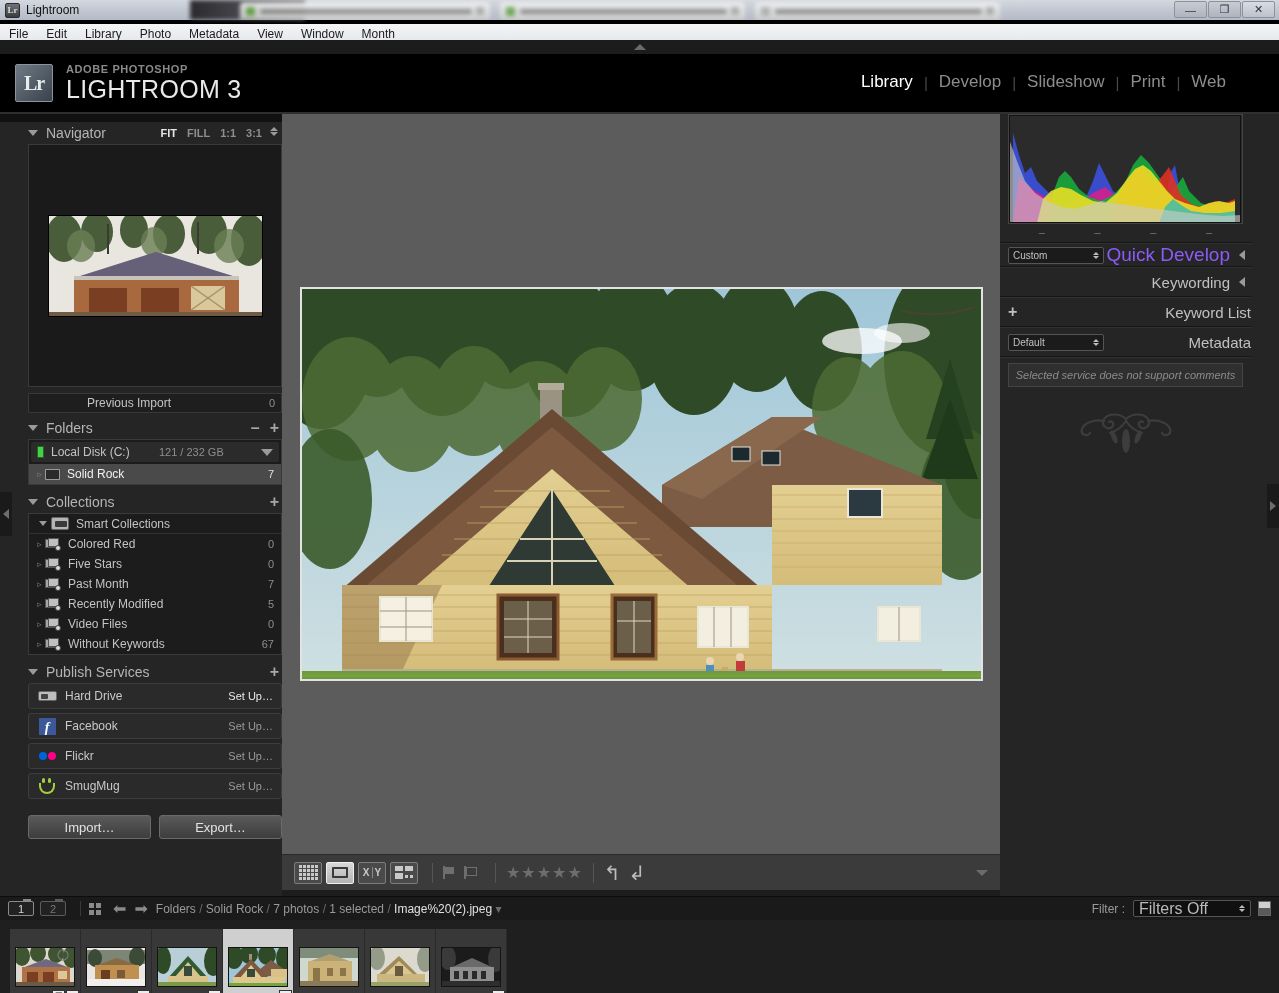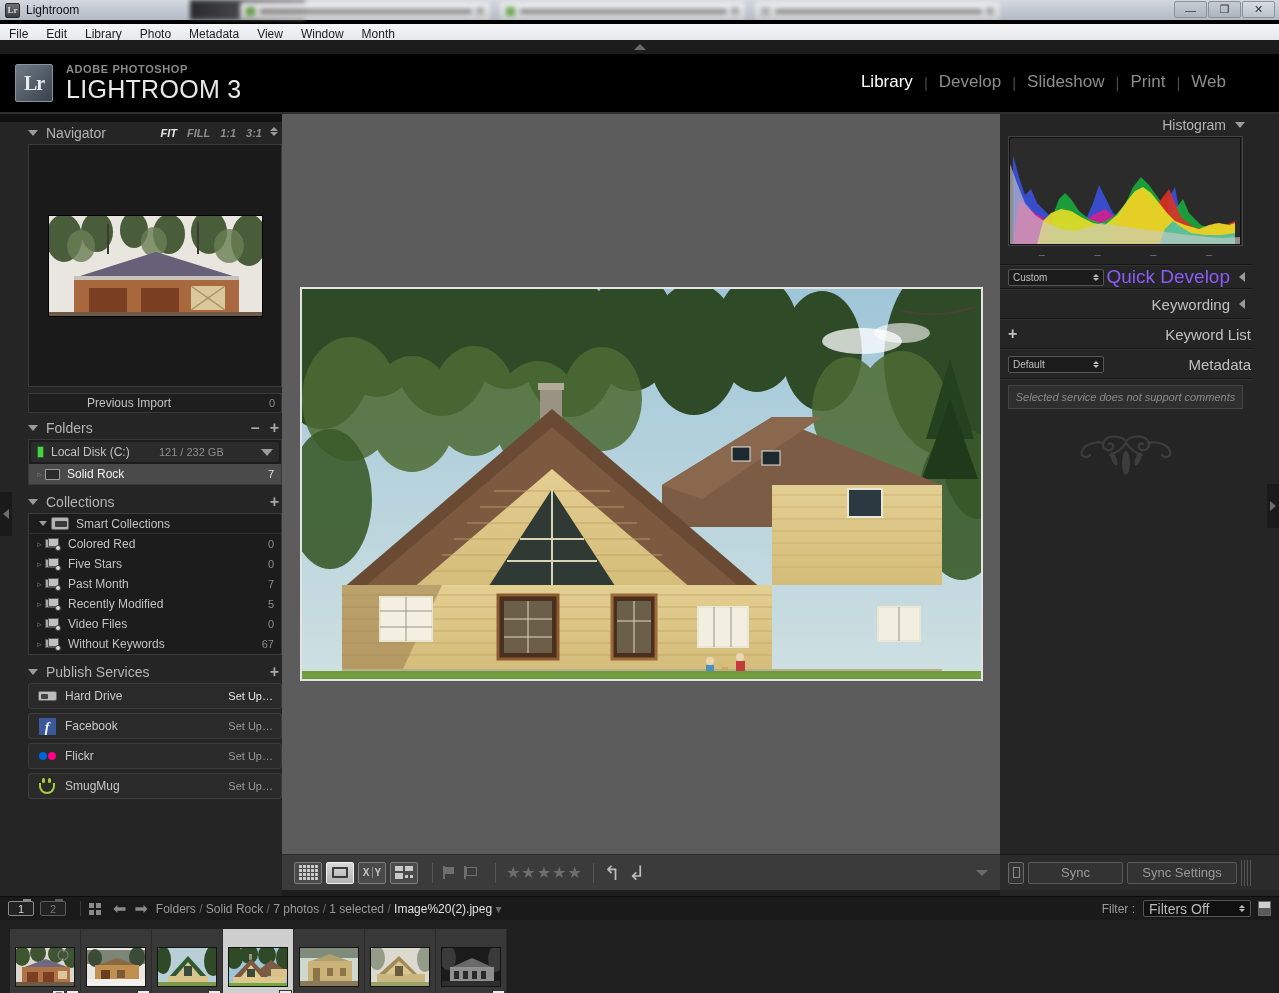--- a/index.html
+++ b/index.html
@@ -144,21 +144,21 @@
     width:0;height:0;border-top:5px solid transparent;border-bottom:5px solid transparent;
     border-right:6px solid #9a9a9a; margin-left:9px;
   }
   .ph-r .tw-r.down {
     border:0; border-left:5px solid transparent;border-right:5px solid transparent;
     border-top:6px solid #9a9a9a; margin-left:9px;
   }
   .ph-divider { height:2px; background:#151515; border-bottom:1px solid #323232; }
 
   
-  .nav-zooms { margin-left:auto; display:flex; align-items:flex-start; gap:0; padding-right:4px;font-style:italic; }
+  .nav-zooms { margin-left:auto; display:flex; align-items:flex-start; gap:0; padding-right:4px; }
   .nz { font-size:11px; color:#8d8d8d; padding:0 5px; font-weight:bold; }
   .nz.on { color:#e6e6e6; }
   .spinner { display:inline-flex; flex-direction:column; gap:1px; margin-left:3px; }
   .spinner i { width:0;height:0;border-left:4px solid transparent;border-right:4px solid transparent; }
   .spinner i.u { border-bottom:4px solid #9a9a9a; }
   .spinner i.d { border-top:4px solid #9a9a9a; }
 
   .nav-box {
     height:243px; background:#1a1a1a; border:1px solid #3a3a3a;
     display:flex; align-items:center; justify-content:center; overflow:hidden;
@@ -335,22 +335,22 @@
   .scr-btn.off::after{background:#5c5c5c;}
   .fs-sep { width:1px;height:15px;background:#3a3a3a; margin:0 8px; }
   .grid-sm { display:grid;grid-template-columns:repeat(2,5px);grid-template-rows:repeat(2,5px);gap:2px;margin-right:12px;}
   .grid-sm i{background:#8a8a8a;}
   .arw { font-size:16px; color:#8a8a8a; margin-right:8px; }
   .crumb { font-size:12px; color:#9a9a9a; }
   .crumb b { color:#e0e0e0; font-weight:normal; }
   .crumb .sl { color:#6a6a6a; }
   .filter-lbl { font-size:12px; color:#9a9a9a; margin-right:8px; }
   .filter-combo {
-    width:108px;height:17px; background:#101010; border:1px solid #555; border-radius:2px;
-    display:flex;align-items:center;padding:0 5px;font-size:14px;color:#b9b9b9;
+    width:118px;height:17px; background:#101010; border:1px solid #555; border-radius:2px;
+    display:flex;align-items:center;padding:0 5px;font-size:16px;color:#b9b9b9;
   }
   .filter-sw { width:13px;height:15px; margin-left:7px;
     background:linear-gradient(to bottom,#cfcfcf 50%,#5a5a5a 50%); border:1px solid #666; }
 
   
   .filmstrip {
     position:absolute; left:0; top:880px; width:1279px; height:93px;
     background:#1f1f1f; display:flex; align-items:center; padding-left:10px;
   }
   .cell {
@@ -627,20 +627,24 @@
                   <i class="e l"></i>
                   <i class="e r"></i>
                   <i class="smile"></i>
                 </span>
             </span>
             <span>SmugMug</span>
             <span class="setup">Set Up…</span>
           </div>
         </div>
 
+        <div style="display:flex;gap:8px;margin-top:16px;">
+          <div class="btn-big">Import…</div>
+          <div class="btn-big">Export…</div>
+        </div>
 
       </div>
     </div>
 
     <div class="center">
       <div class="image-stage">
         <div class="photo-frame">
           <svg viewBox="0 0 683 394" width="683" height="394" preserveAspectRatio="none">
             <defs>
               <linearGradient id="sky" x1="0" y1="0" x2="0" y2="1">
@@ -845,24 +849,20 @@
         </div>
       </div>
     </div>
 
     <div class="sidebar-right">
       <div class="edge-handle r">
         <div class="tri right"></div>
       </div>
       <div class="panel-inner-r">
 
-        <div class="ph ph-r">
-          <span>Histogram</span>
-          <div class="tw-r down"></div>
-        </div>
         <div class="hist-box">
           <svg viewBox="0 0 232 108" width="232" height="108" preserveAspectRatio="none">
             <rect width="232" height="108" fill="#2b2b2b"></rect>
 
             <path d="M4,108 L4,18 L10,40 L16,58 L22,52 L28,66 L34,72 L40,78 L50,86 L62,88 L70,84 L78,80
                      L84,66 L90,48 L96,60 L104,76 L112,82 L120,76 L128,80 L140,86 L150,88
                      L158,84 L160,60 L166,50 L170,72 L176,86 L190,92 L210,96 L226,94 L226,108 Z" fill="#3b4fd8" opacity=".92"></path>
 
             <path d="M4,108 L10,62 L18,70 L26,76 L36,82 L48,88 L60,90 L72,86 L84,78 L96,72 L106,80
                      L118,86 L132,90 L146,92 L158,90 L170,92 L186,96 L206,98 L226,96 L226,108 Z" fill="#d41f8e" opacity=".9"></path>
@@ -950,28 +950,20 @@
             </g>
             <g fill="#3d3d3d">
               <ellipse cx="50" cy="30" rx="4" ry="12"></ellipse>
               <ellipse cx="38" cy="26" rx="2.6" ry="7" transform="rotate(-22 38 26)"></ellipse>
               <ellipse cx="62" cy="26" rx="2.6" ry="7" transform="rotate(22 62 26)"></ellipse>
             </g>
           </svg>
         </div>
       </div>
 
-      <div class="sync-bar">
-        <div class="sync-ico">
-            <i></i>
-          </div>
-        <div class="sync-btn" style="width:95px;">Sync</div>
-        <div class="sync-btn" style="width:110px;">Sync Settings</div>
-        <div class="scroll-hint"></div>
-      </div>
     </div>
   </div>
 
   <div class="fs-header">
     <div class="scr-btn">1</div>
     <div class="scr-btn off">2</div>
     <div class="fs-sep"></div>
     <div class="grid-sm">
         <i></i>
         <i></i>

